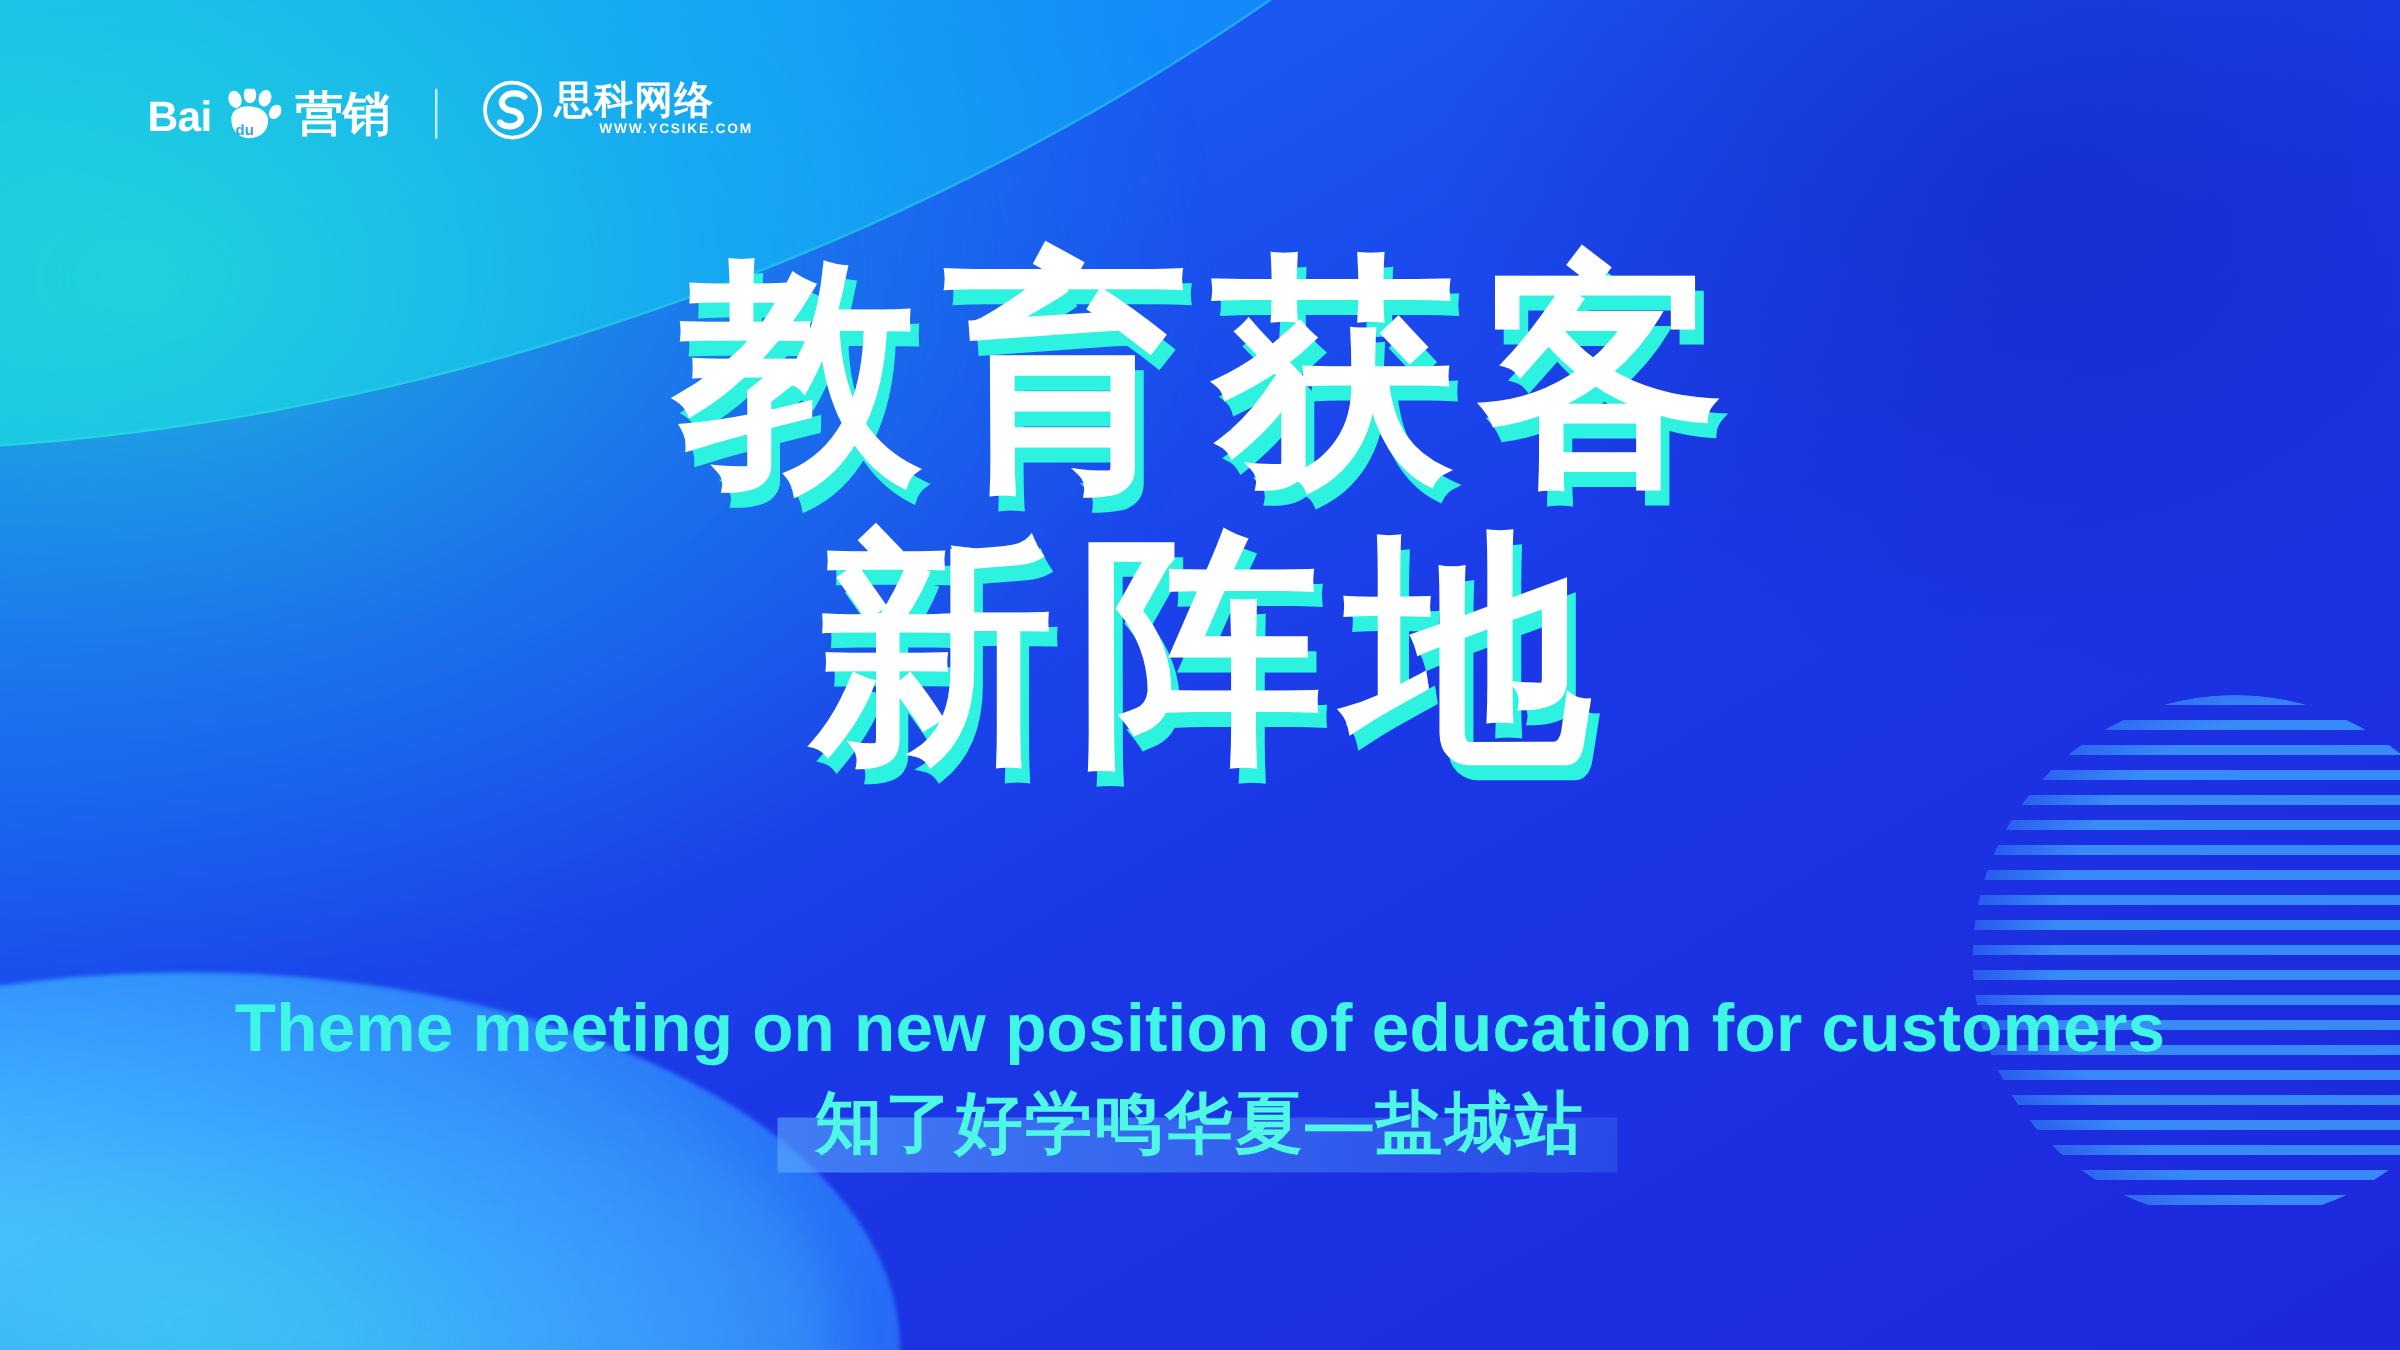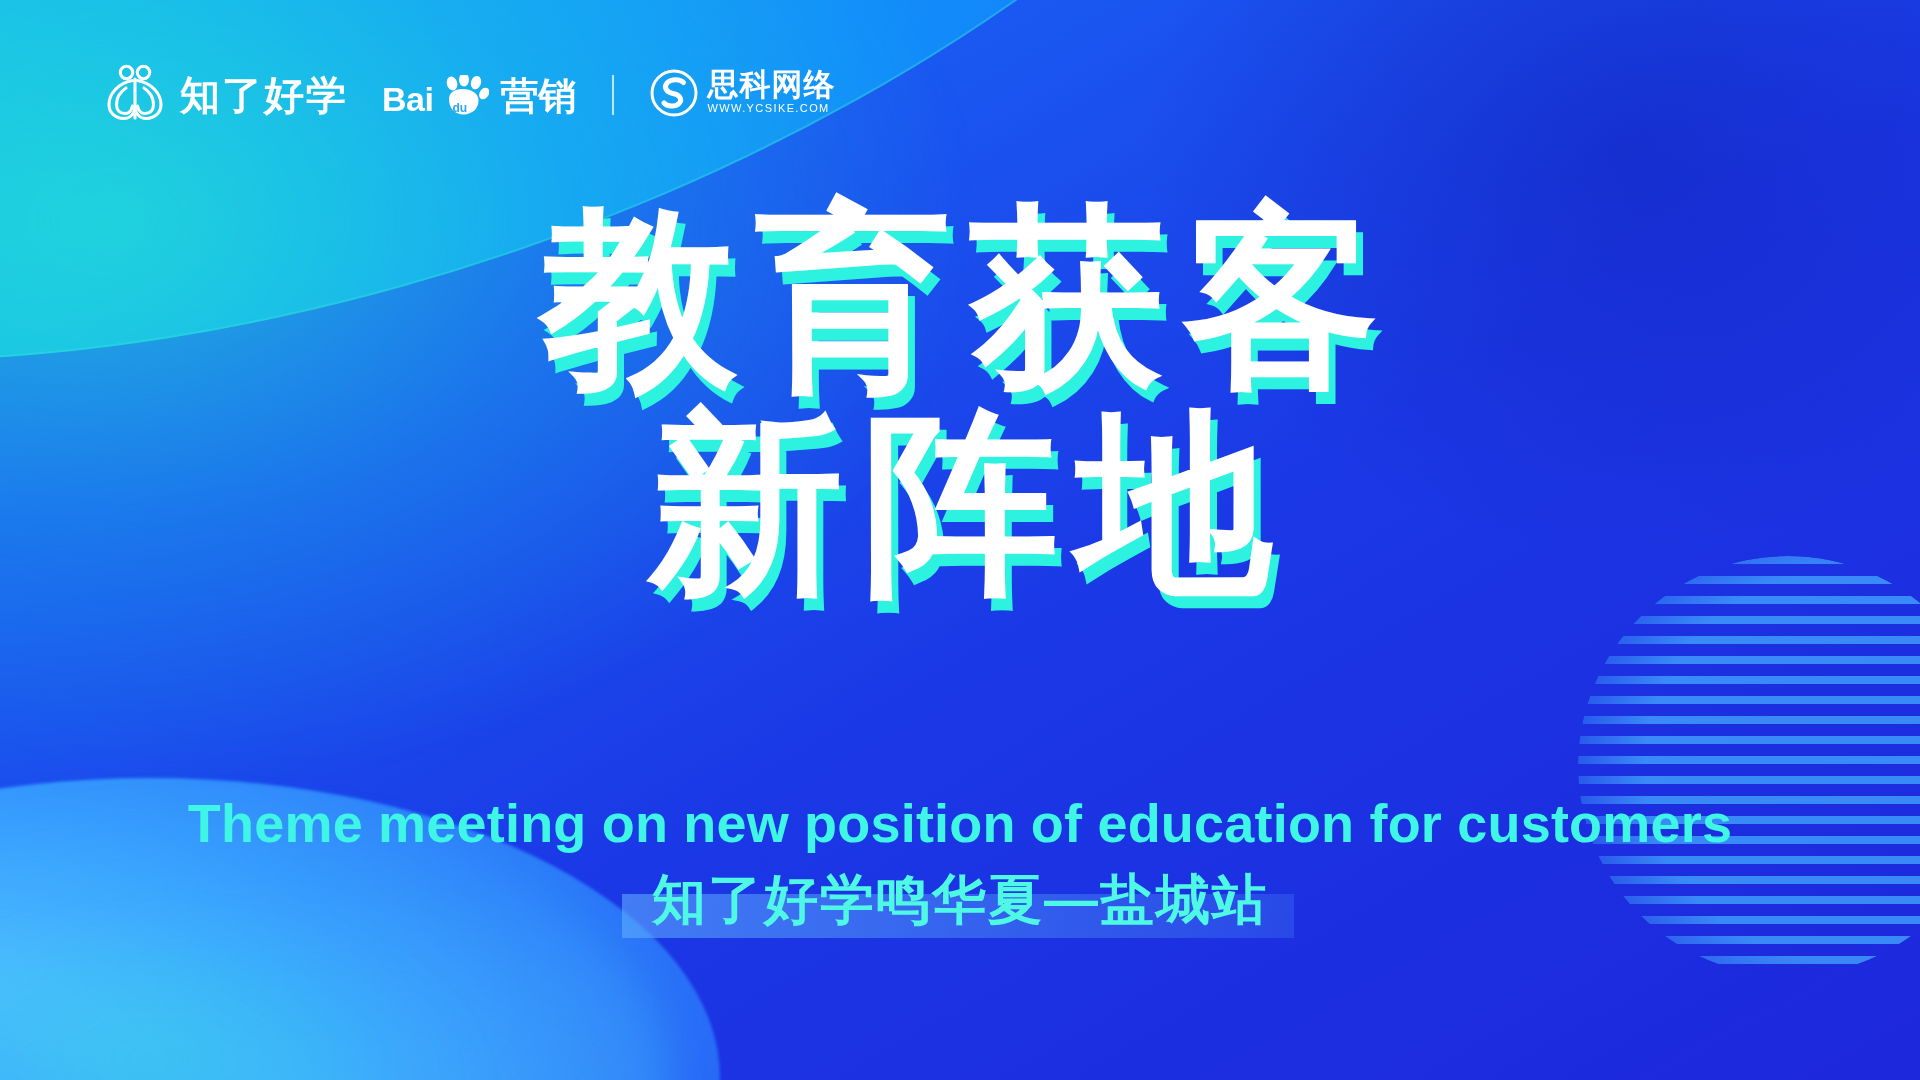--- a/index.html
+++ b/index.html
@@ -219,24 +219,25 @@
     color: #ffffff;
     font-size: 31px;
     font-weight: 700;
     letter-spacing: 1px;
     line-height: 1;
     display: block;
   }
   .sike-url {
     color: #ffffff;
     font-size: 11px;
-    font-weight: 400;
+    font-weight: 700;
     letter-spacing: 1.4px;
     display: block;
     margin-top: 3px;
+    margin-left: 36px;
   }
 
   
 
   .headline {
     position: absolute;
     left: 0;
     right: 0;
     top: 196px;
     text-align: center;
@@ -247,20 +248,21 @@
     font-family: "Liberation Sans", "DejaVu Sans", sans-serif;
     font-weight: 700;
     font-size: 196px;
     line-height: 1.05;
     letter-spacing: 18px;
     text-indent: 18px;
     text-shadow: 7px 12px 0 #2ef2e0;
     white-space: nowrap;
   }
   .headline-line.line2 {
+    margin-top: 16px;
   }
 
   
 
   .subtitle-en {
     position: absolute;
     left: 0;
     right: 0;
     top: 792px;
     text-align: center;
@@ -317,34 +319,20 @@
   <div class="swoosh"></div>
   <div class="swoosh-edge"></div>
   <div class="left-glow"></div>
   <div class="ellipse-bl"></div>
   <div class="ellipse-bl-glow"></div>
   <div class="corner-teal"></div>
   <div class="striped-circle"></div>
 
   <div class="logo-bar">
 
-    <div class="brand-primary">
-      <span class="cicada-icon">
-        <svg width="62" height="58" viewBox="0 0 62 58" fill="none" xmlns="http://www.w3.org/2000/svg">
-          <circle cx="22.5" cy="8.5" r="6.2" stroke="#ffffff" stroke-width="3.1"></circle>
-          <circle cx="39.5" cy="8.5" r="6.2" stroke="#ffffff" stroke-width="3.1"></circle>
-          <path d="M31 15 C31 15 31 30 31 54" stroke="#ffffff" stroke-width="3.1" stroke-linecap="round"></path>
-          <path d="M28.5 16.5 C14 19 5 30 5 40.5 C5 49 11.5 54.5 20 54.5 C26 54.5 30 50 31 44" stroke="#ffffff" stroke-width="3.1" stroke-linejoin="round" stroke-linecap="round"></path>
-          <path d="M33.5 16.5 C48 19 57 30 57 40.5 C57 49 50.5 54.5 42 54.5 C36 54.5 32 50 31 44" stroke="#ffffff" stroke-width="3.1" stroke-linejoin="round" stroke-linecap="round"></path>
-          <path d="M22 24 C16 28 12.5 34 12.5 40.5 C12.5 46 16 49.5 21 49.5 C25 49.5 27.5 46.5 28.5 42" stroke="#ffffff" stroke-width="3.1" stroke-linejoin="round" stroke-linecap="round"></path>
-          <path d="M40 24 C46 28 49.5 34 49.5 40.5 C49.5 46 46 49.5 41 49.5 C37 49.5 34.5 46.5 33.5 42" stroke="#ffffff" stroke-width="3.1" stroke-linejoin="round" stroke-linecap="round"></path>
-        </svg>
-      </span>
-      <span class="brand-primary-text">知了好学</span>
-    </div>
 
     <div class="brand-baidu">
       <span class="baidu-word">Bai</span>
       <span class="baidu-paw-wrap">
         <svg width="46" height="40" viewBox="0 0 46 40" xmlns="http://www.w3.org/2000/svg">
           <ellipse cx="9" cy="8.5" rx="5.2" ry="7" fill="#ffffff" transform="rotate(-16 9 8.5)"></ellipse>
           <ellipse cx="21" cy="4.8" rx="5" ry="6.8" fill="#ffffff"></ellipse>
           <ellipse cx="33" cy="7.6" rx="5" ry="6.8" fill="#ffffff" transform="rotate(16 33 7.6)"></ellipse>
           <ellipse cx="41.2" cy="18.5" rx="4.6" ry="6.2" fill="#ffffff" transform="rotate(34 41.2 18.5)"></ellipse>
           <path d="M6 24 C6 17.8 11.5 14 19.5 14 C28.5 14 35.5 18.6 35.5 25.6 C35.5 33.6 29.5 39.5 20.5 39.5 C11.5 39.5 6 33.2 6 24 Z" fill="#ffffff"></path>

